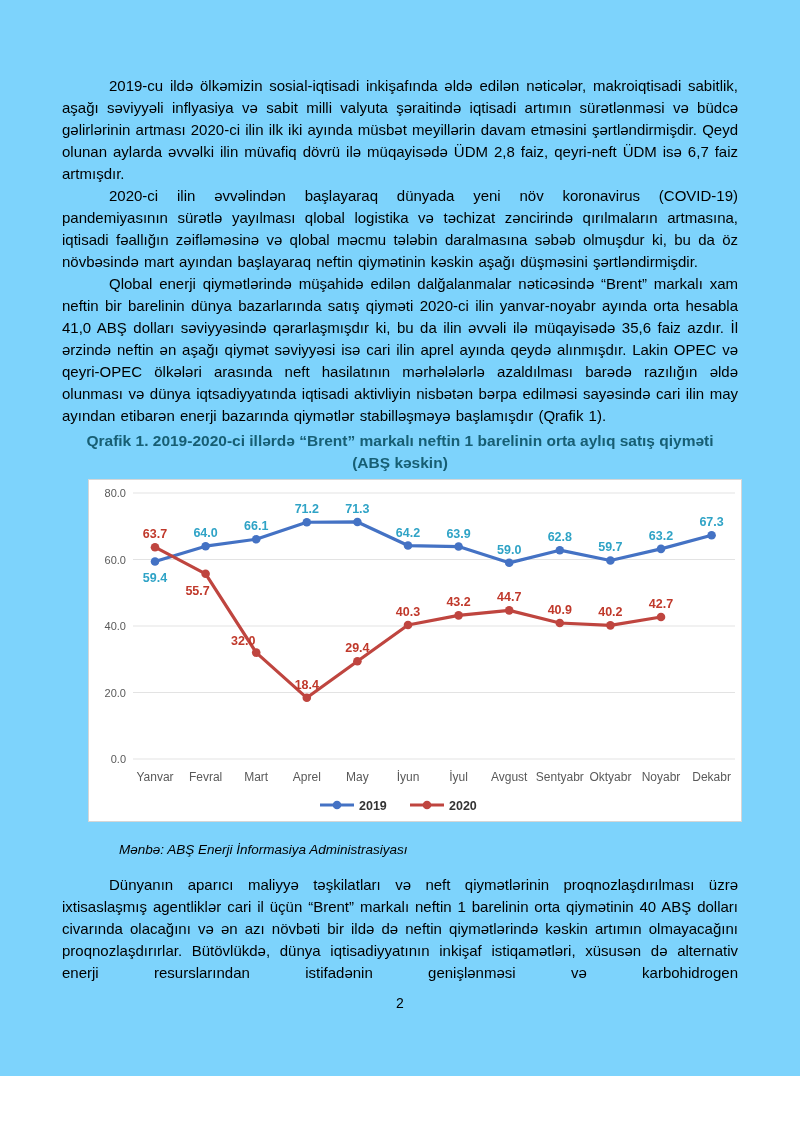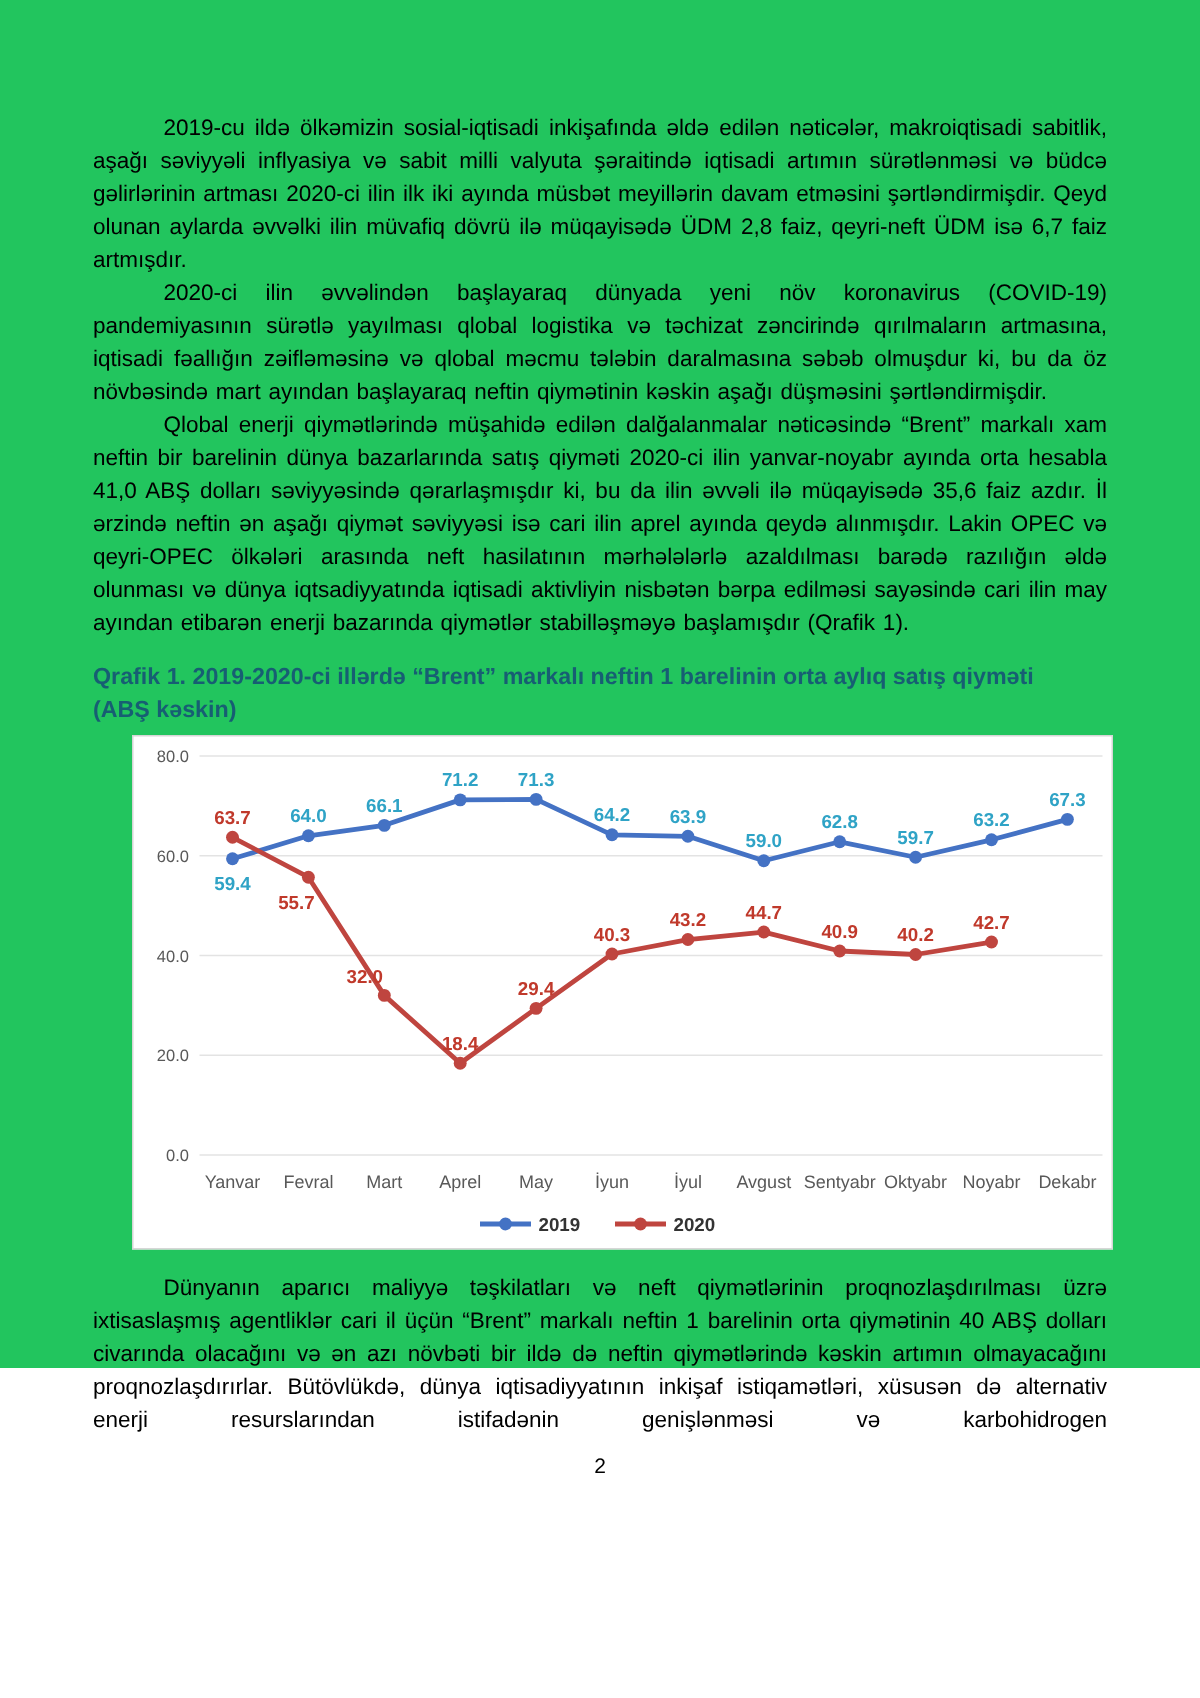--- a/index.html
+++ b/index.html
@@ -10,38 +10,38 @@
   body {
     width: 800px;
     height: 1132px;
     font-family: "Liberation Sans", sans-serif;
     color: #000000;
     position: relative;
   }
   .page {
     box-sizing: border-box;
     width: 800px;
-    height: 912px;
+    height: 1076px;
     padding: 75px 62px 0 62px;
-    background: #22c55e;
+    background: #7dd3fc;
   }
   .para {
     margin: 0;
     font-size: 15px;
     line-height: 22px;
     text-align: justify;
     text-indent: 47px;
     word-spacing: 1px;
   }
   .para.cut {
     text-align-last: justify;
   }
   .chart-title {
-    margin-top: 14px;
-    text-align: left;
+    margin-top: 3px;
+    text-align: center;
     font-weight: bold;
     font-size: 15.5px;
     line-height: 21.5px;
     color: #175E73;
   }
   .chart-frame {
     box-sizing: border-box;
     margin-top: 6px;
     margin-left: 26px;
     width: 654px;
@@ -157,18 +157,19 @@
         <text x="572" y="128.02249999999998" text-anchor="middle" fill="#C0392B" font-size="12.5px" font-weight="bold" font-family="Liberation Sans, sans-serif">42.7</text>
         <line x1="231" x2="265" y1="325" y2="325" stroke="#4472C4" stroke-width="3.2"></line>
         <circle cx="248" cy="325" r="4.3" fill="#4472C4"></circle>
         <text x="270" y="329.5" text-anchor="start" fill="#333333" font-size="12.5px" font-weight="bold" font-family="Liberation Sans, sans-serif">2019</text>
         <line x1="321" x2="355" y1="325" y2="325" stroke="#BF453F" stroke-width="3.2"></line>
         <circle cx="338" cy="325" r="4.3" fill="#BF453F"></circle>
         <text x="360" y="329.5" text-anchor="start" fill="#333333" font-size="12.5px" font-weight="bold" font-family="Liberation Sans, sans-serif">2020</text>
       </svg>
   </div>
 
+  <p class="source">Mənbə: ABŞ Enerji İnformasiya Administrasiyası</p>
 
   <p class="para after-chart cut">Dünyanın aparıcı maliyyə təşkilatları və neft qiymətlərinin proqnozlaşdırılması üzrə ixtisaslaşmış agentliklər cari il üçün “Brent” markalı neftin 1 barelinin orta qiymətinin 40 ABŞ dolları civarında olacağını və ən azı növbəti bir ildə də neftin qiymətlərində kəskin artımın olmayacağını proqnozlaşdırırlar. Bütövlükdə, dünya iqtisadiyyatının inkişaf istiqamətləri, xüsusən də alternativ enerji resurslarından istifadənin genişlənməsi və karbohidrogen</p>
 
   <div class="page-number">2</div>
 
 </div>
 
 </body></html>

